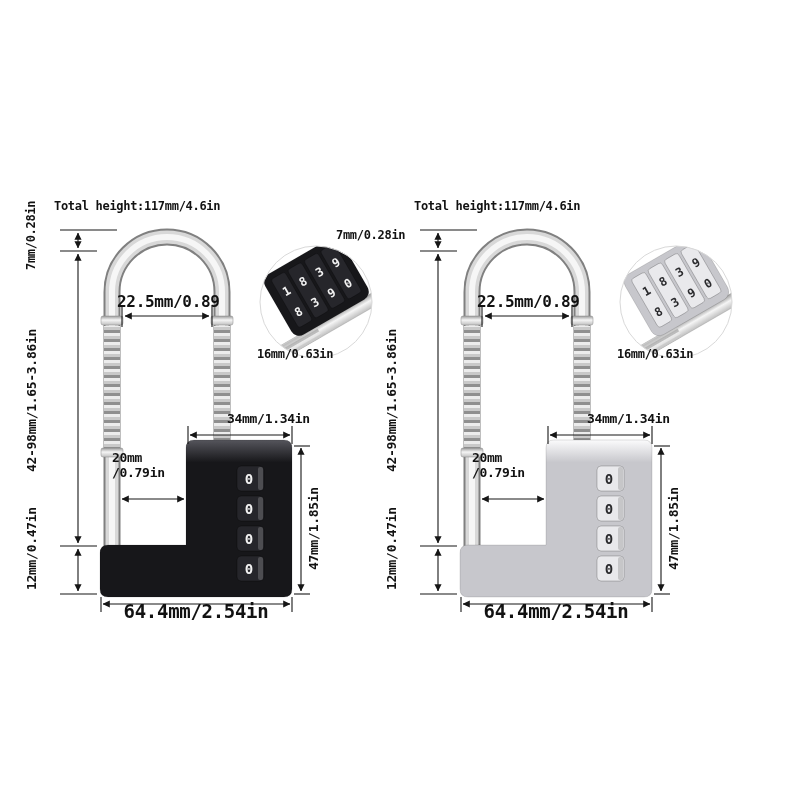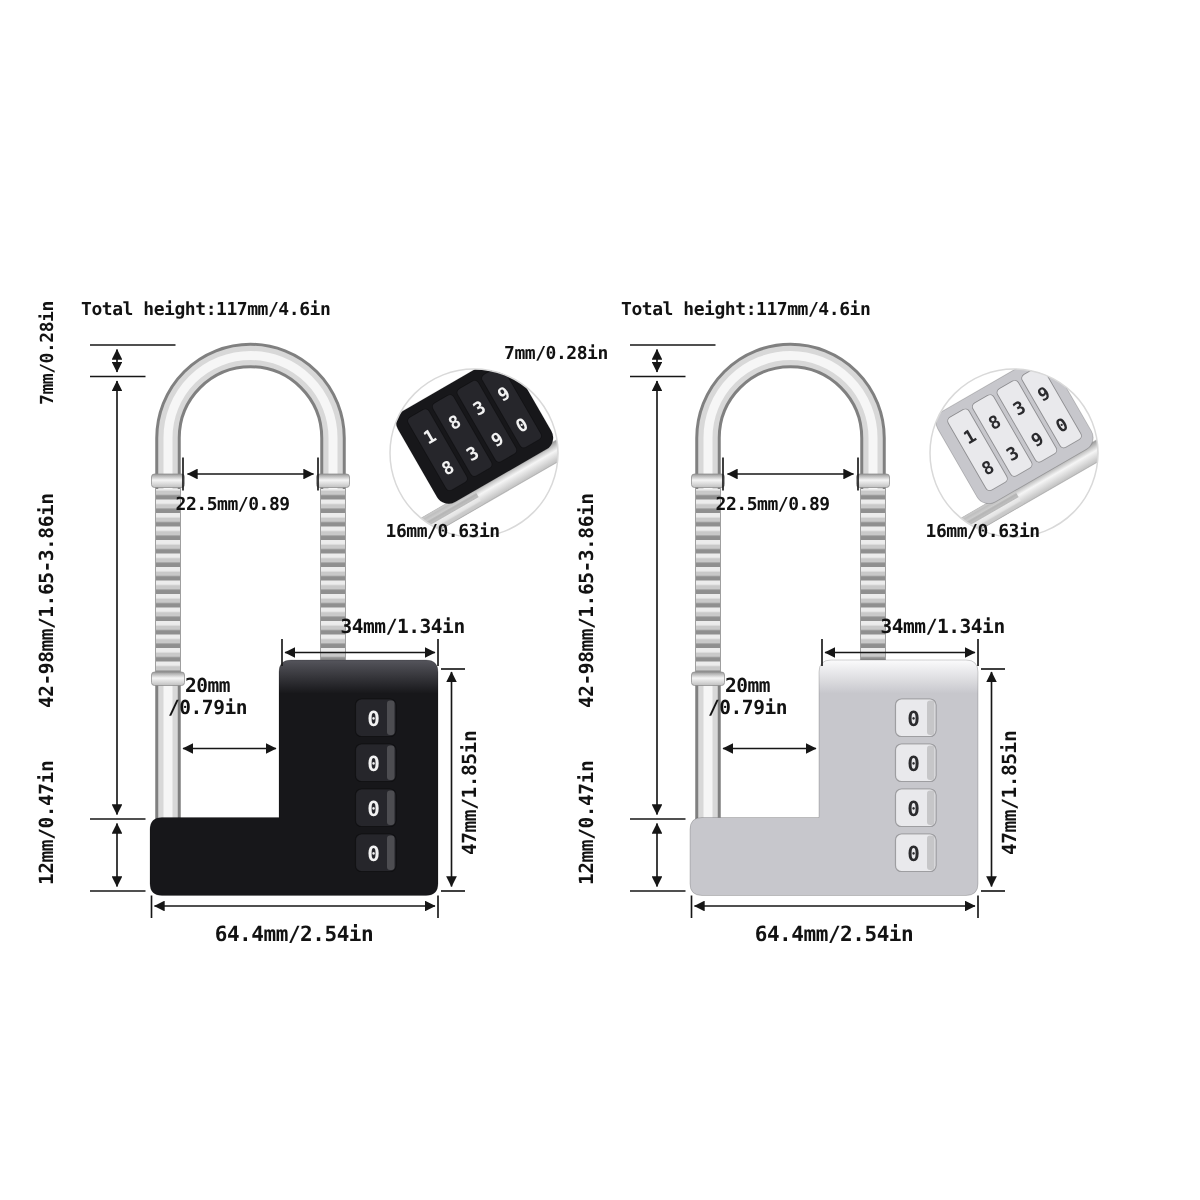--- a/index.html
+++ b/index.html
@@ -5,24 +5,24 @@
   * { margin:0; padding:0; box-sizing:border-box; }
   html,body { width:800px; height:800px; background:#ffffff; overflow:hidden; }
   body { position:relative; font-family:"DejaVu Sans Mono","Liberation Sans",monospace; }
   .stage-svg { position:absolute; left:0; top:0; }
   .dim-label {
     position:absolute; font-weight:bold; color:#121212;
     font-size:13px; white-space:nowrap; letter-spacing:-0.3px; line-height:15px;
   }
   .rot { transform:rotate(-90deg); transform-origin:0 0; }
   .sz-total { font-size:12px; }
-  .sz-inner { font-size:12px; width:100px; text-align:left;margin-top:35px; }
+  .sz-inner { font-size:16px; width:100px; text-align:left; }
   .sz-small { font-size:12px; }
-  .sz-bottom { font-size:14px; width:170px; text-align:center;margin-top:12px; }
-  .two-line span { display:block;text-align:center; }
+  .sz-bottom { font-size:19px; width:170px; text-align:center; }
+  .two-line span { display:block; }
 </style>
 </head>
 <body>
 
 <svg class="stage-svg" width="800" height="800" viewBox="0 0 800 800">
   <defs>
     <marker id="ah" viewBox="0 0 10 10" refX="9.5" refY="5" markerWidth="6.5" markerHeight="6.5" orient="auto-start-reverse">
       <path d="M0,0 L10,5 L0,10 Z" fill="#161616"></path>
     </marker>
     <linearGradient id="chromeV" x1="0" y1="0" x2="0" y2="1">

